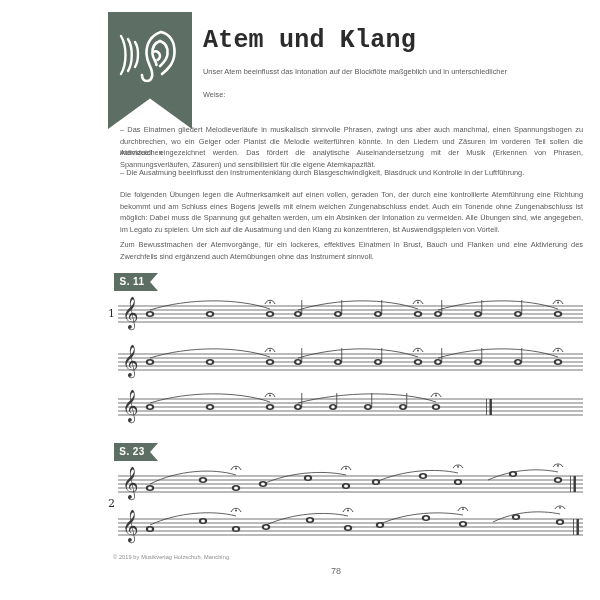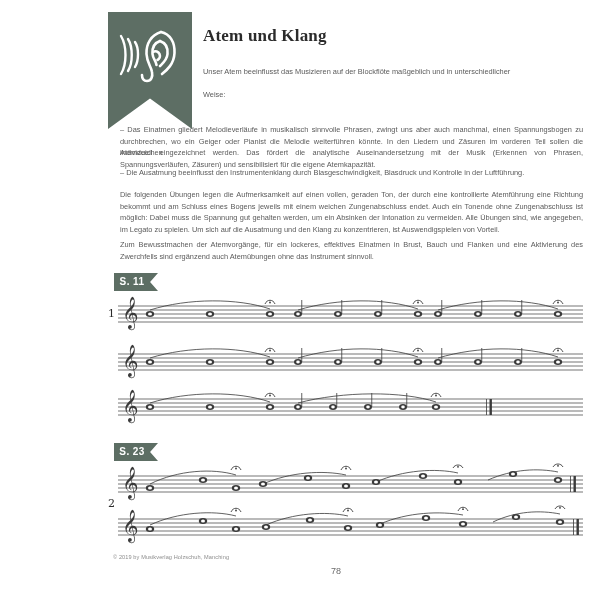--- a/index.html
+++ b/index.html
@@ -43,22 +43,22 @@
     top: 10px;
     width: 66px;
     height: 66px;
   }
 
   
   .title {
     position: absolute;
     left: 203px;
     top: 26px;
-    font-family: Liberation Serif, serif;
-    font-size: 17px;
+    font-family: Liberation Mono, monospace;
+    font-size: 25px;
     font-weight: bold;
     color: #2b2b2b;
     letter-spacing: 0.2px;
   }
 
   
   .textcol {
     position: absolute;
     color: #5a5a5a;
     font-size: 7.4px;
@@ -156,21 +156,21 @@
       <g fill="none" stroke="#ffffff" stroke-width="2.4" stroke-linecap="round">
         <path d="M18 20 C 22 26, 22 38, 18 45"></path>
         <path d="M11 17 C 16 25, 16 41, 11 49"></path>
         <path d="M4 14 C 10 24, 10 42, 4 52"></path>
       </g>
     </svg>
   </div>
 
   <div class="title">Atem und Klang</div>
 
-  <div class="textcol tb1">Unser Atem beeinflusst das Musizieren auf der Blockflöte maßgeblich und in unterschiedlicher</div>
+  <div class="textcol tb1">Unser Atem beeinflusst das Intonation auf der Blockflöte maßgeblich und in unterschiedlicher</div>
   <div class="textcol tb2">Weise:</div>
   <div class="textcol tb3">– Das Einatmen gliedert Melodieverläufe in musikalisch sinnvolle Phrasen, zwingt uns aber auch manchmal, einen Spannungsbogen zu durchbrechen, wo ein Geiger oder Pianist die Melodie weiterführen könnte. In den Liedern und Zäsuren im vorderen Teil sollen die Atemzeichen</div>
   <div class="textcol tb4">individuell eingezeichnet werden. Das fördert die analytische Auseinandersetzung mit der Musik (Erkennen von Phrasen, Spannungsverläufen, Zäsuren) und sensibilisiert für die eigene Atemkapazität.</div>
   <div class="textcol tb5">– Die Ausatmung beeinflusst den Instrumentenklang durch Blasgeschwindigkeit, Blasdruck und Kontrolle in der Luftführung.</div>
   <div class="textcol" style="left:120px; top:189px; width:463px;">Die folgenden Übungen legen die Aufmerksamkeit auf einen vollen, geraden Ton, der durch eine kontrollierte Atemführung eine Richtung bekommt und am Schluss eines Bogens jeweils mit einem weichen Zungenabschluss endet. Auch ein Tonende ohne Zungenabschluss ist möglich: Dabei muss die Spannung gut gehalten werden, um ein Absinken der Intonation zu vermeiden. Alle Übungen sind, wie angegeben, im Legato zu spielen. Um sich auf die Ausatmung und den Klang zu konzentrieren, ist Auswendigspielen von Vorteil.</div>
   <div class="textcol tb6">Zum Bewusstmachen der Atemvorgänge, für ein lockeres, effektives Einatmen in Brust, Bauch und Flanken und eine Aktivierung des Zwerchfells sind ergänzend auch Atemübungen ohne das Instrument sinnvoll.</div>
 
   <div class="flag-shape flag-1">
     <div class="flag-label">S. 11</div>
   </div>

